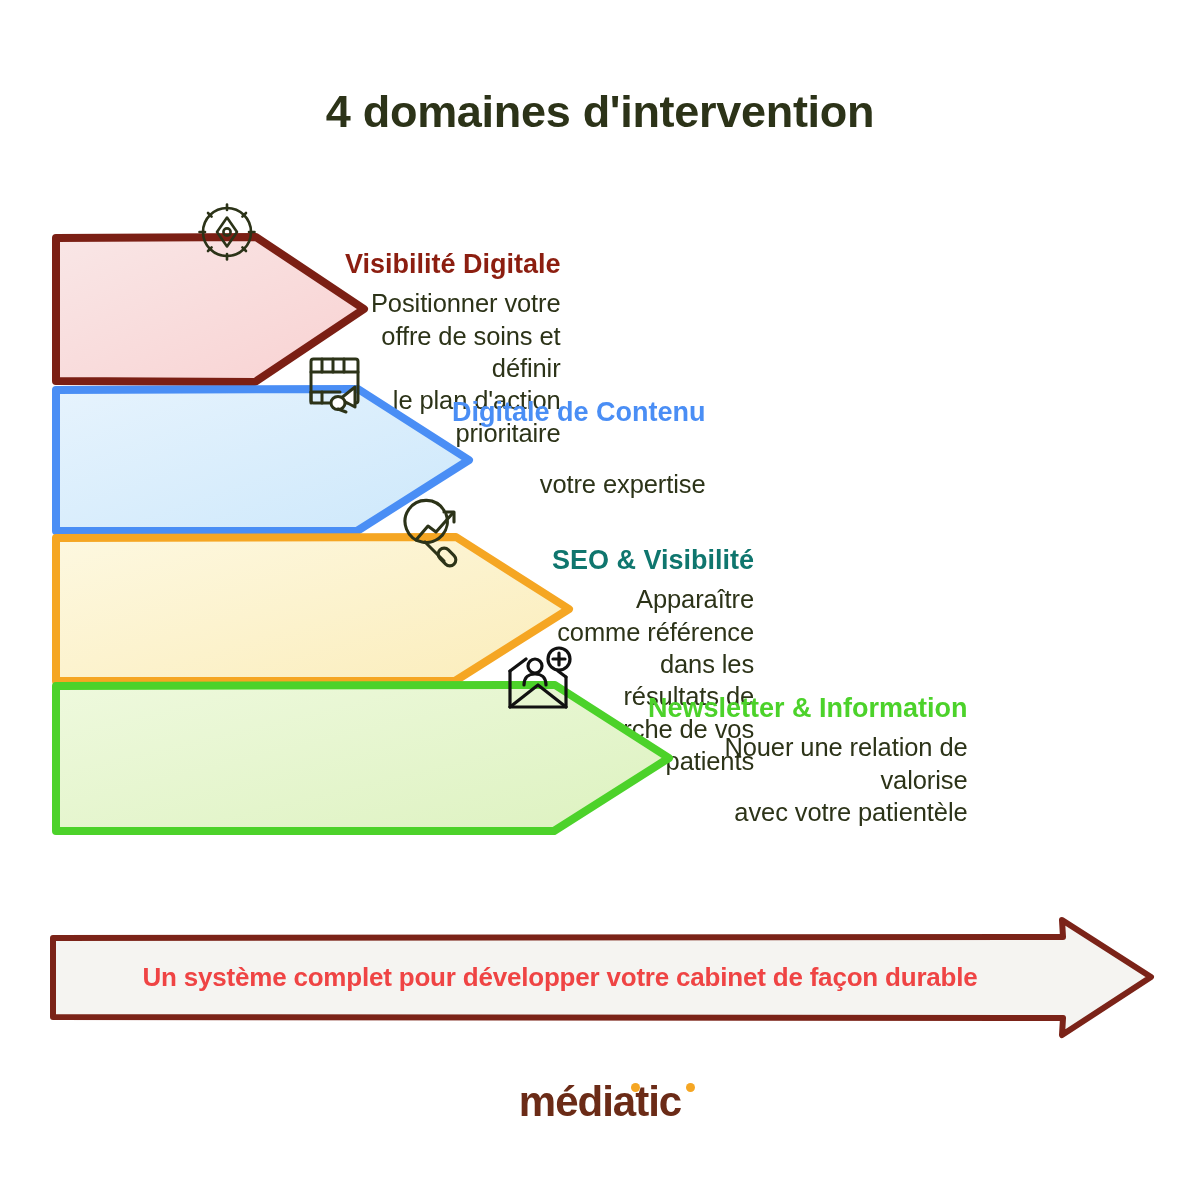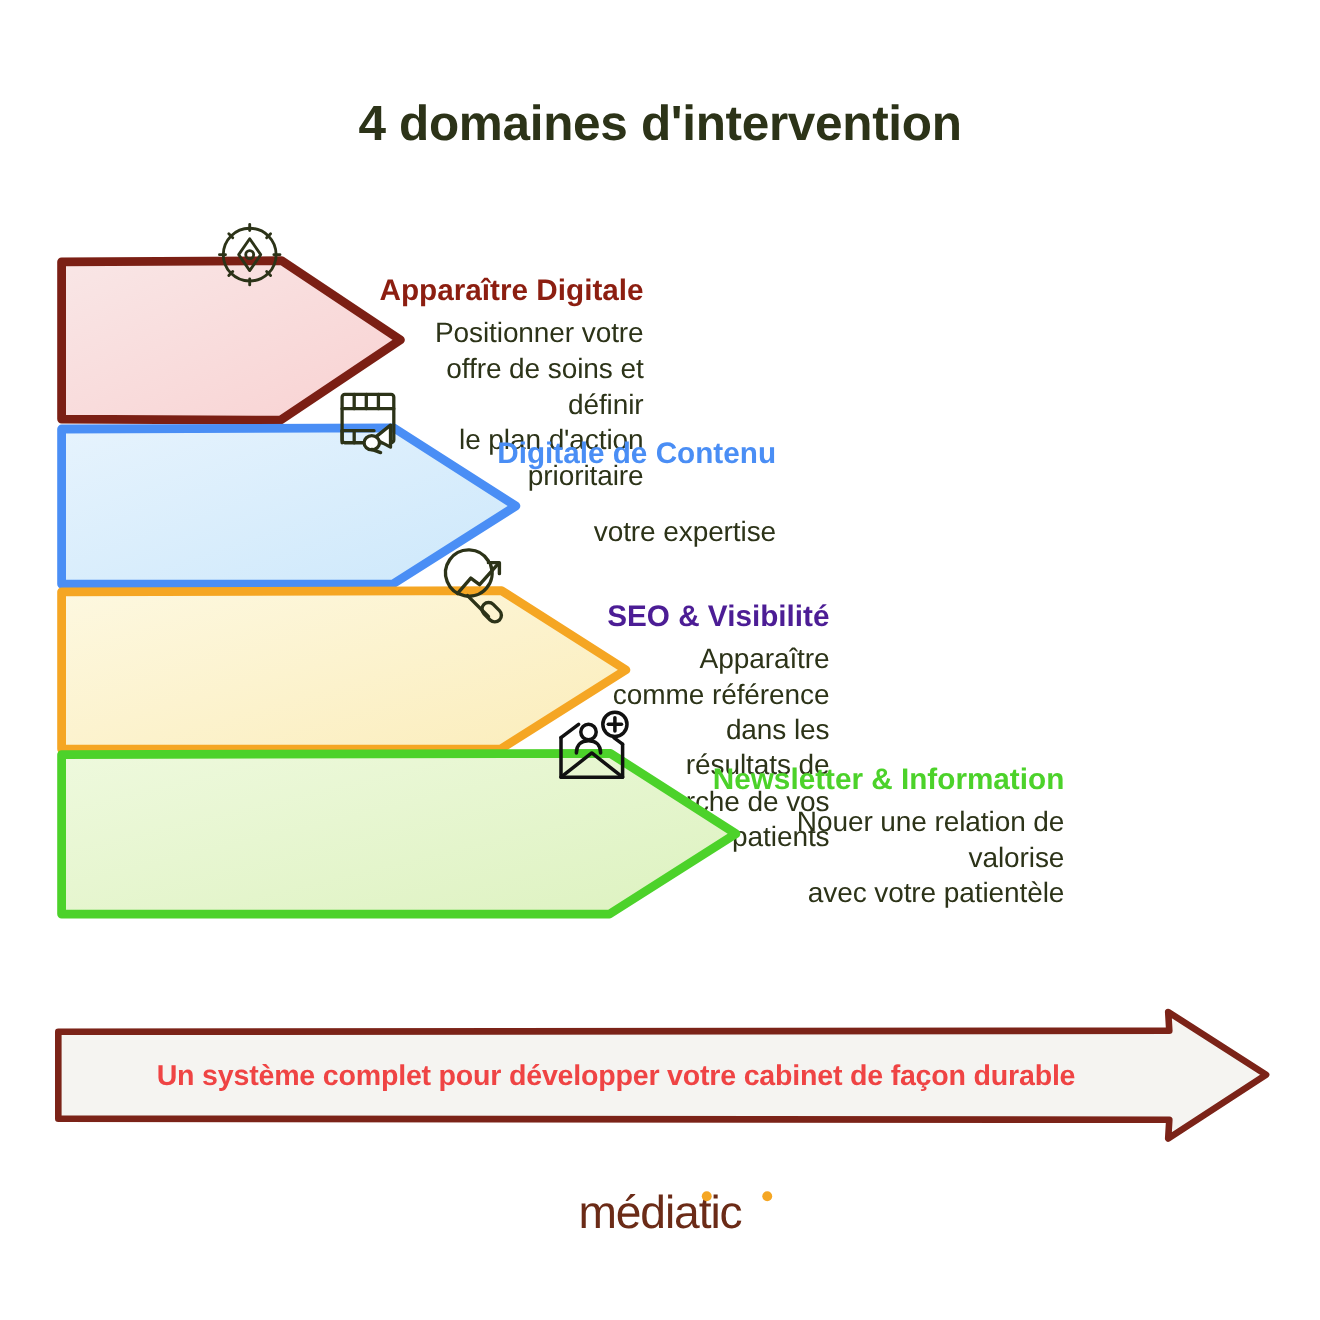--- a/index.html
+++ b/index.html
@@ -118,21 +118,21 @@
     position: absolute;
     left: 0;
     top: 1078px;
     width: 1200px;
     text-align: center;
   }
   .logo-text {
     display: inline-block;
     position: relative;
     font-size: 42px;
-    font-weight: normal;
+    font-weight: bold;
     color: #6B2B17;
     letter-spacing: -1px;
   }
   .logo-dot {
     position: absolute;
     width: 9px;
     height: 9px;
     border-radius: 50%;
     background: #F5A623;
   }
@@ -167,21 +167,21 @@
         <path d="M35 57 L35 62.5"></path>
         <path d="M7.5 35 L13 35"></path>
         <path d="M57 35 L62.5 35"></path>
         <path d="M16 16 L19.6 19.6"></path>
         <path d="M50.4 50.4 L54 54"></path>
         <path d="M54 16 L50.4 19.6"></path>
         <path d="M19.6 50.4 L16 54"></path>
       </svg>
     </div>
     <div class="row-text">
-      <div class="row-title" style="color:#8C1E10">Apparaître Digitale</div>
+      <div class="row-title" style="color:#8C1E10">Visibilité Digitale</div>
       <div class="row-desc">
         <span>Positionner votre offre de soins et définir</span><br>
         <span>le plan d'action prioritaire</span>
       </div>
     </div>
   </div>
 
   <div class="row" id="row-2">
     <div class="arrow-wrap">
       <svg class="arrow-svg" width="425" height="150" viewBox="0 0 425 150">
@@ -233,21 +233,21 @@
     <div class="row-icon">
       <svg width="76" height="76" viewBox="0 0 76 76" fill="none" stroke="#2C3318" stroke-width="3.1" stroke-linecap="round" stroke-linejoin="round">
         <path d="M44 16.5 A21 21 0 1 0 22 48 A21 21 0 0 0 46 20"></path>
         <path d="M16 46 L28 32 L36 38 L52 20"></path>
         <path d="M44 18 L54 18 L54 28"></path>
         <path d="M25 48 L44 67"></path>
         <rect x="41" y="53" width="12" height="20" rx="6" transform="rotate(-45 47 63)"></rect>
       </svg>
     </div>
     <div class="row-text">
-      <div class="row-title" style="color:#4c1d95">SEO &amp; Visibilité</div>
+      <div class="row-title" style="color:#0f766e">SEO &amp; Visibilité</div>
       <div class="row-desc">
         <span>Apparaître comme référence dans les</span><br>
         <span>résultats de recherche de vos patients</span>
       </div>
     </div>
   </div>
 
   <div class="row" id="row-4">
     <div class="arrow-wrap">
       <svg class="arrow-svg" width="625" height="154" viewBox="0 0 625 154">

